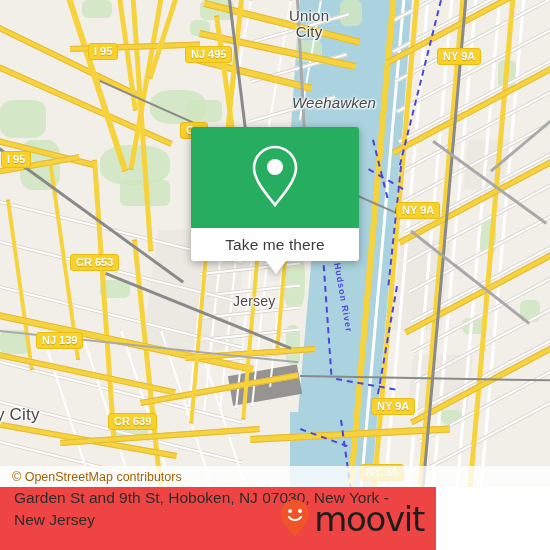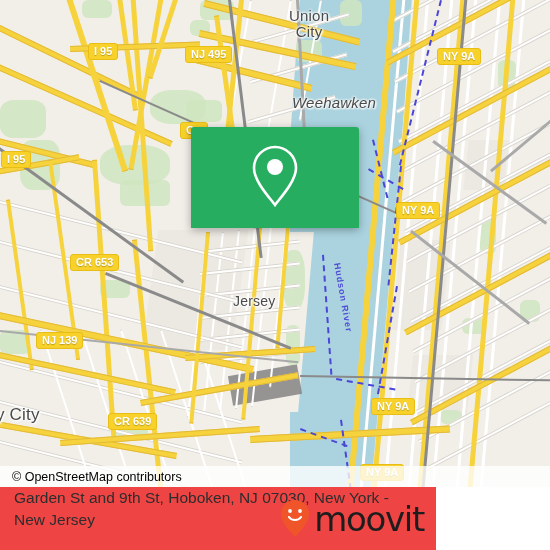--- a/index.html
+++ b/index.html
@@ -72,21 +72,21 @@
     letter-spacing:1px;white-space:nowrap;transform-origin:0 0;opacity:.95;
   }
 
   
   .attrib{
     position:absolute;left:0;top:466px;width:550px;height:21px;
     background:rgba(255,255,255,.78);
     display:flex;align-items:center;
   }
   .attrib span{
-    font-size:12.5px;color:#000000;padding-left:12px;
+    font-size:12.5px;color:#a16207;padding-left:12px;
     font-family:"Liberation Sans","DejaVu Sans",sans-serif;
   }
 
   
   .card{
     position:absolute;left:191px;top:127px;width:168px;
     filter:drop-shadow(0 2px 4px rgba(0,0,0,.32));
   }
   .card-head{
     background:#27ad60;height:101px;border-radius:3px 3px 0 0;
@@ -337,20 +337,24 @@
       <span>© OpenStreetMap contributors</span>
     </div>
 
     <div class="card">
       <div class="card-head">
         <svg width="56" height="70" viewBox="0 0 56 70">
           <path d="M28 4 C16.4 4 7 13.4 7 25 C7 38 22 54 28 62 C34 54 49 38 49 25 C49 13.4 39.6 4 28 4 Z" fill="none" stroke="#ffffff" stroke-width="2.6"></path>
           <circle cx="28" cy="24" r="8" fill="#ffffff"></circle>
         </svg>
       </div>
+      <div class="card-body">
+        <span class="label">Take me there</span>
+        <div class="tail"></div>
+      </div>
     </div>
 
   </div>
 
   <div class="footer">
     <div class="footer-title">Garden St and 9th St, Hoboken, NJ 07030, New York - New Jersey</div>
     <div class="brand">
       <svg width="30" height="40" viewBox="0 0 30 40">
         <path d="M15 1 C7.3 1 1 7.3 1 15 C1 24 11 33 15 38 C19 33 29 24 29 15 C29 7.3 22.7 1 15 1 Z" fill="#f0552a"></path>
         <circle cx="10" cy="12" r="1.9" fill="#ffffff"></circle>

